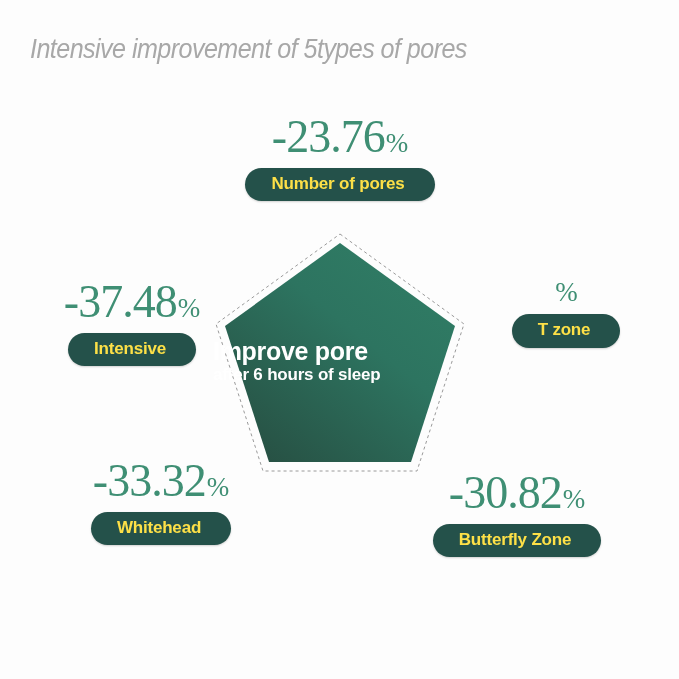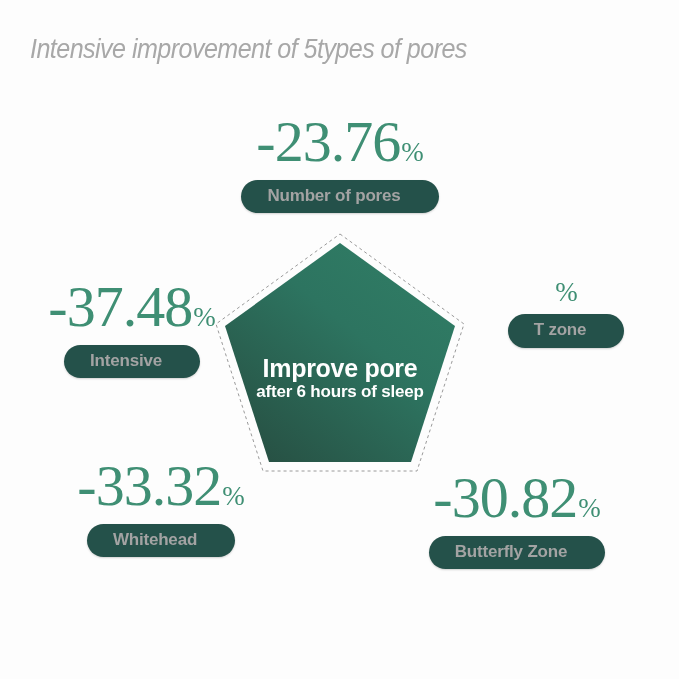--- a/index.html
+++ b/index.html
@@ -53,39 +53,39 @@
     font-size: 54px;
     line-height: 0.98;
     letter-spacing: -1.5px;
     white-space: nowrap;
     display: flex;
     align-items: baseline;
     justify-content: center;
   }
 
   .stat-value .num {
-    font-size: 58px;
+    font-size: 46px;
     letter-spacing: -1px;
   }
   .stat-value .pct {
     font-size: 27px;
     letter-spacing: 0px;
     margin-left: 1px;
   }
 
   .pill {
     margin-top: 9px;
     background: #24514a;
-    color: #a3a3a3;
+    color: #fde047;
     border-radius: 999px;
     font-family: "Liberation Sans", sans-serif;
     font-weight: bold;
     font-size: 17px;
     letter-spacing: -0.2px;
-    padding: 7px 38px 8px 26px;
+    padding: 7px 30px 8px 26px;
     white-space: nowrap;
     box-shadow: 0 1px 2px rgba(0,0,0,0.18);
     line-height: 1.08;
   }
 
   
   .stat-top      { left: 200px; top: 114px;  width: 280px; }
   .stat-left     { left: -8px;  top: 279px;  width: 280px; }
   .stat-right    { left: 426px; top: 279px;  width: 280px; }
   .stat-bottomleft  { left: 21px;  top: 458px; width: 280px; }
@@ -103,23 +103,23 @@
   .pentagon-dash, .pentagon-fill {
     position: absolute;
     left: 0; top: 0;
     width: 254px;
     height: 244px;
   }
 
   .pentagon-label {
     position: absolute;
     left: 0;
-    top: 124px;
+    top: 107px;
     width: 254px;
-    text-align: center;
+    text-align: left;
     pointer-events: none;
   }
   .pentagon-label .line1 {
     display: block;
     font-family: "Liberation Sans", sans-serif;
     font-weight: bold;
     font-size: 25px;
     color: #ffffff;
     letter-spacing: -0.3px;
     line-height: 1.1;

